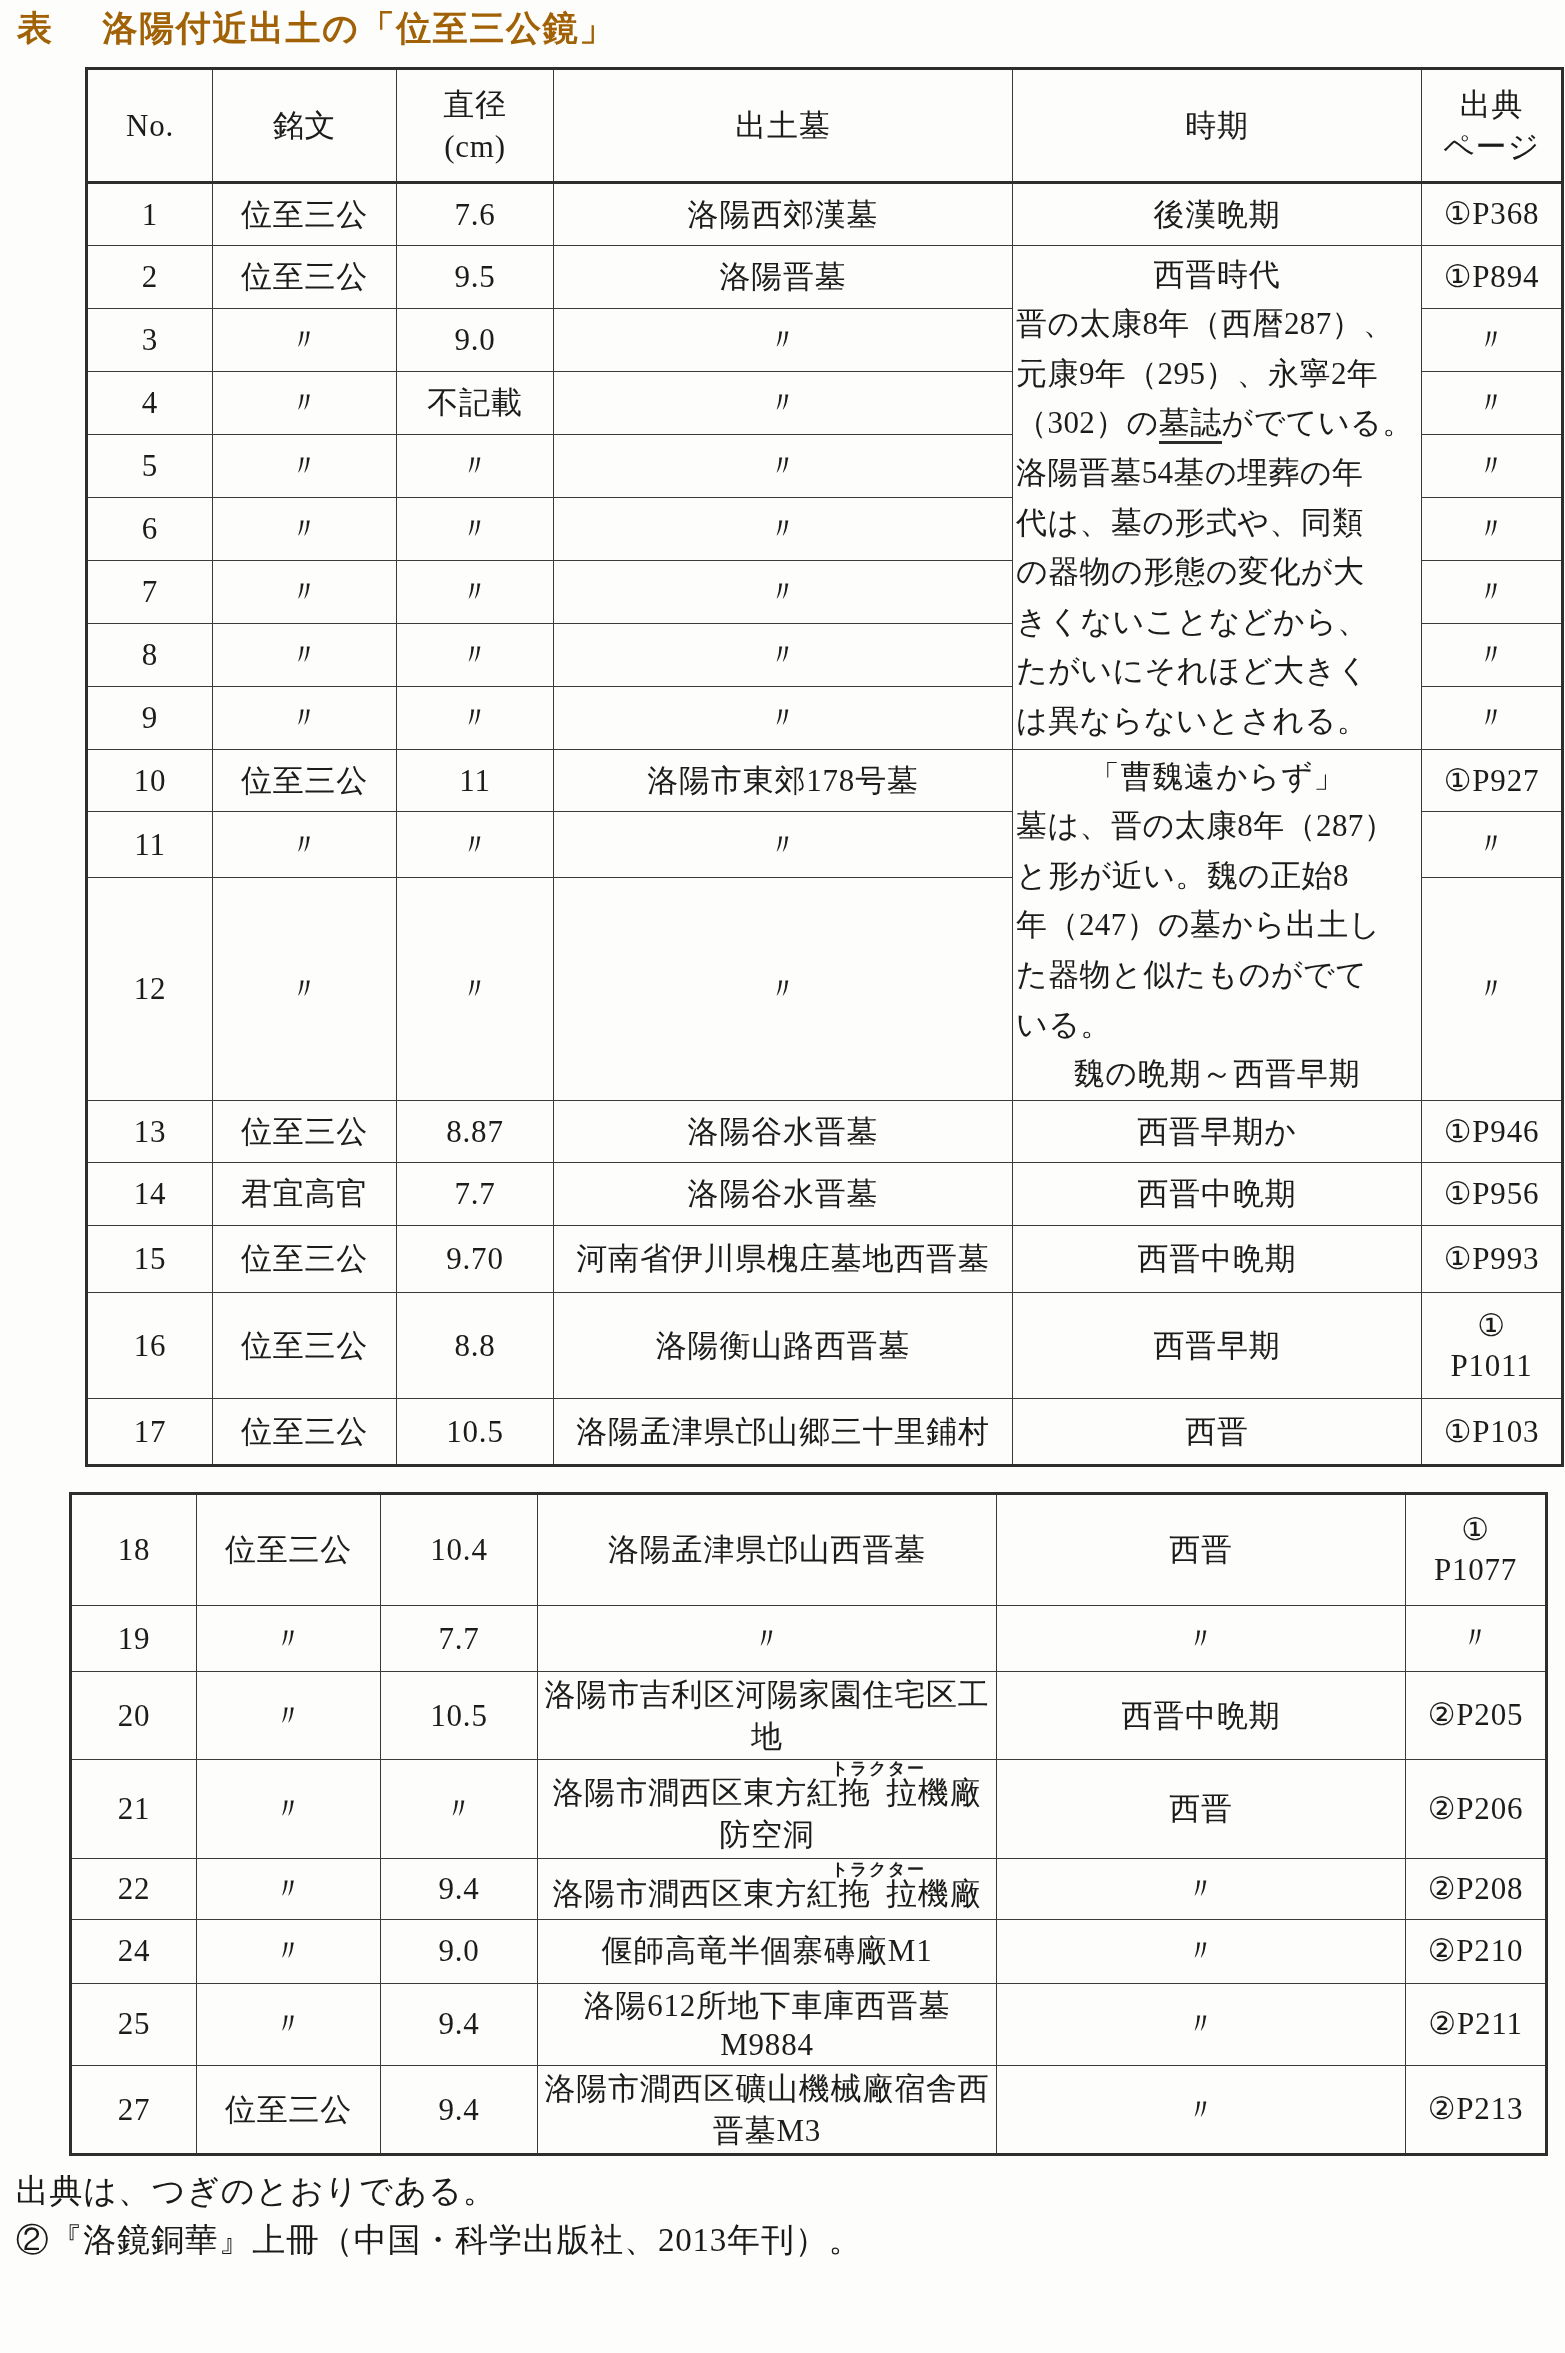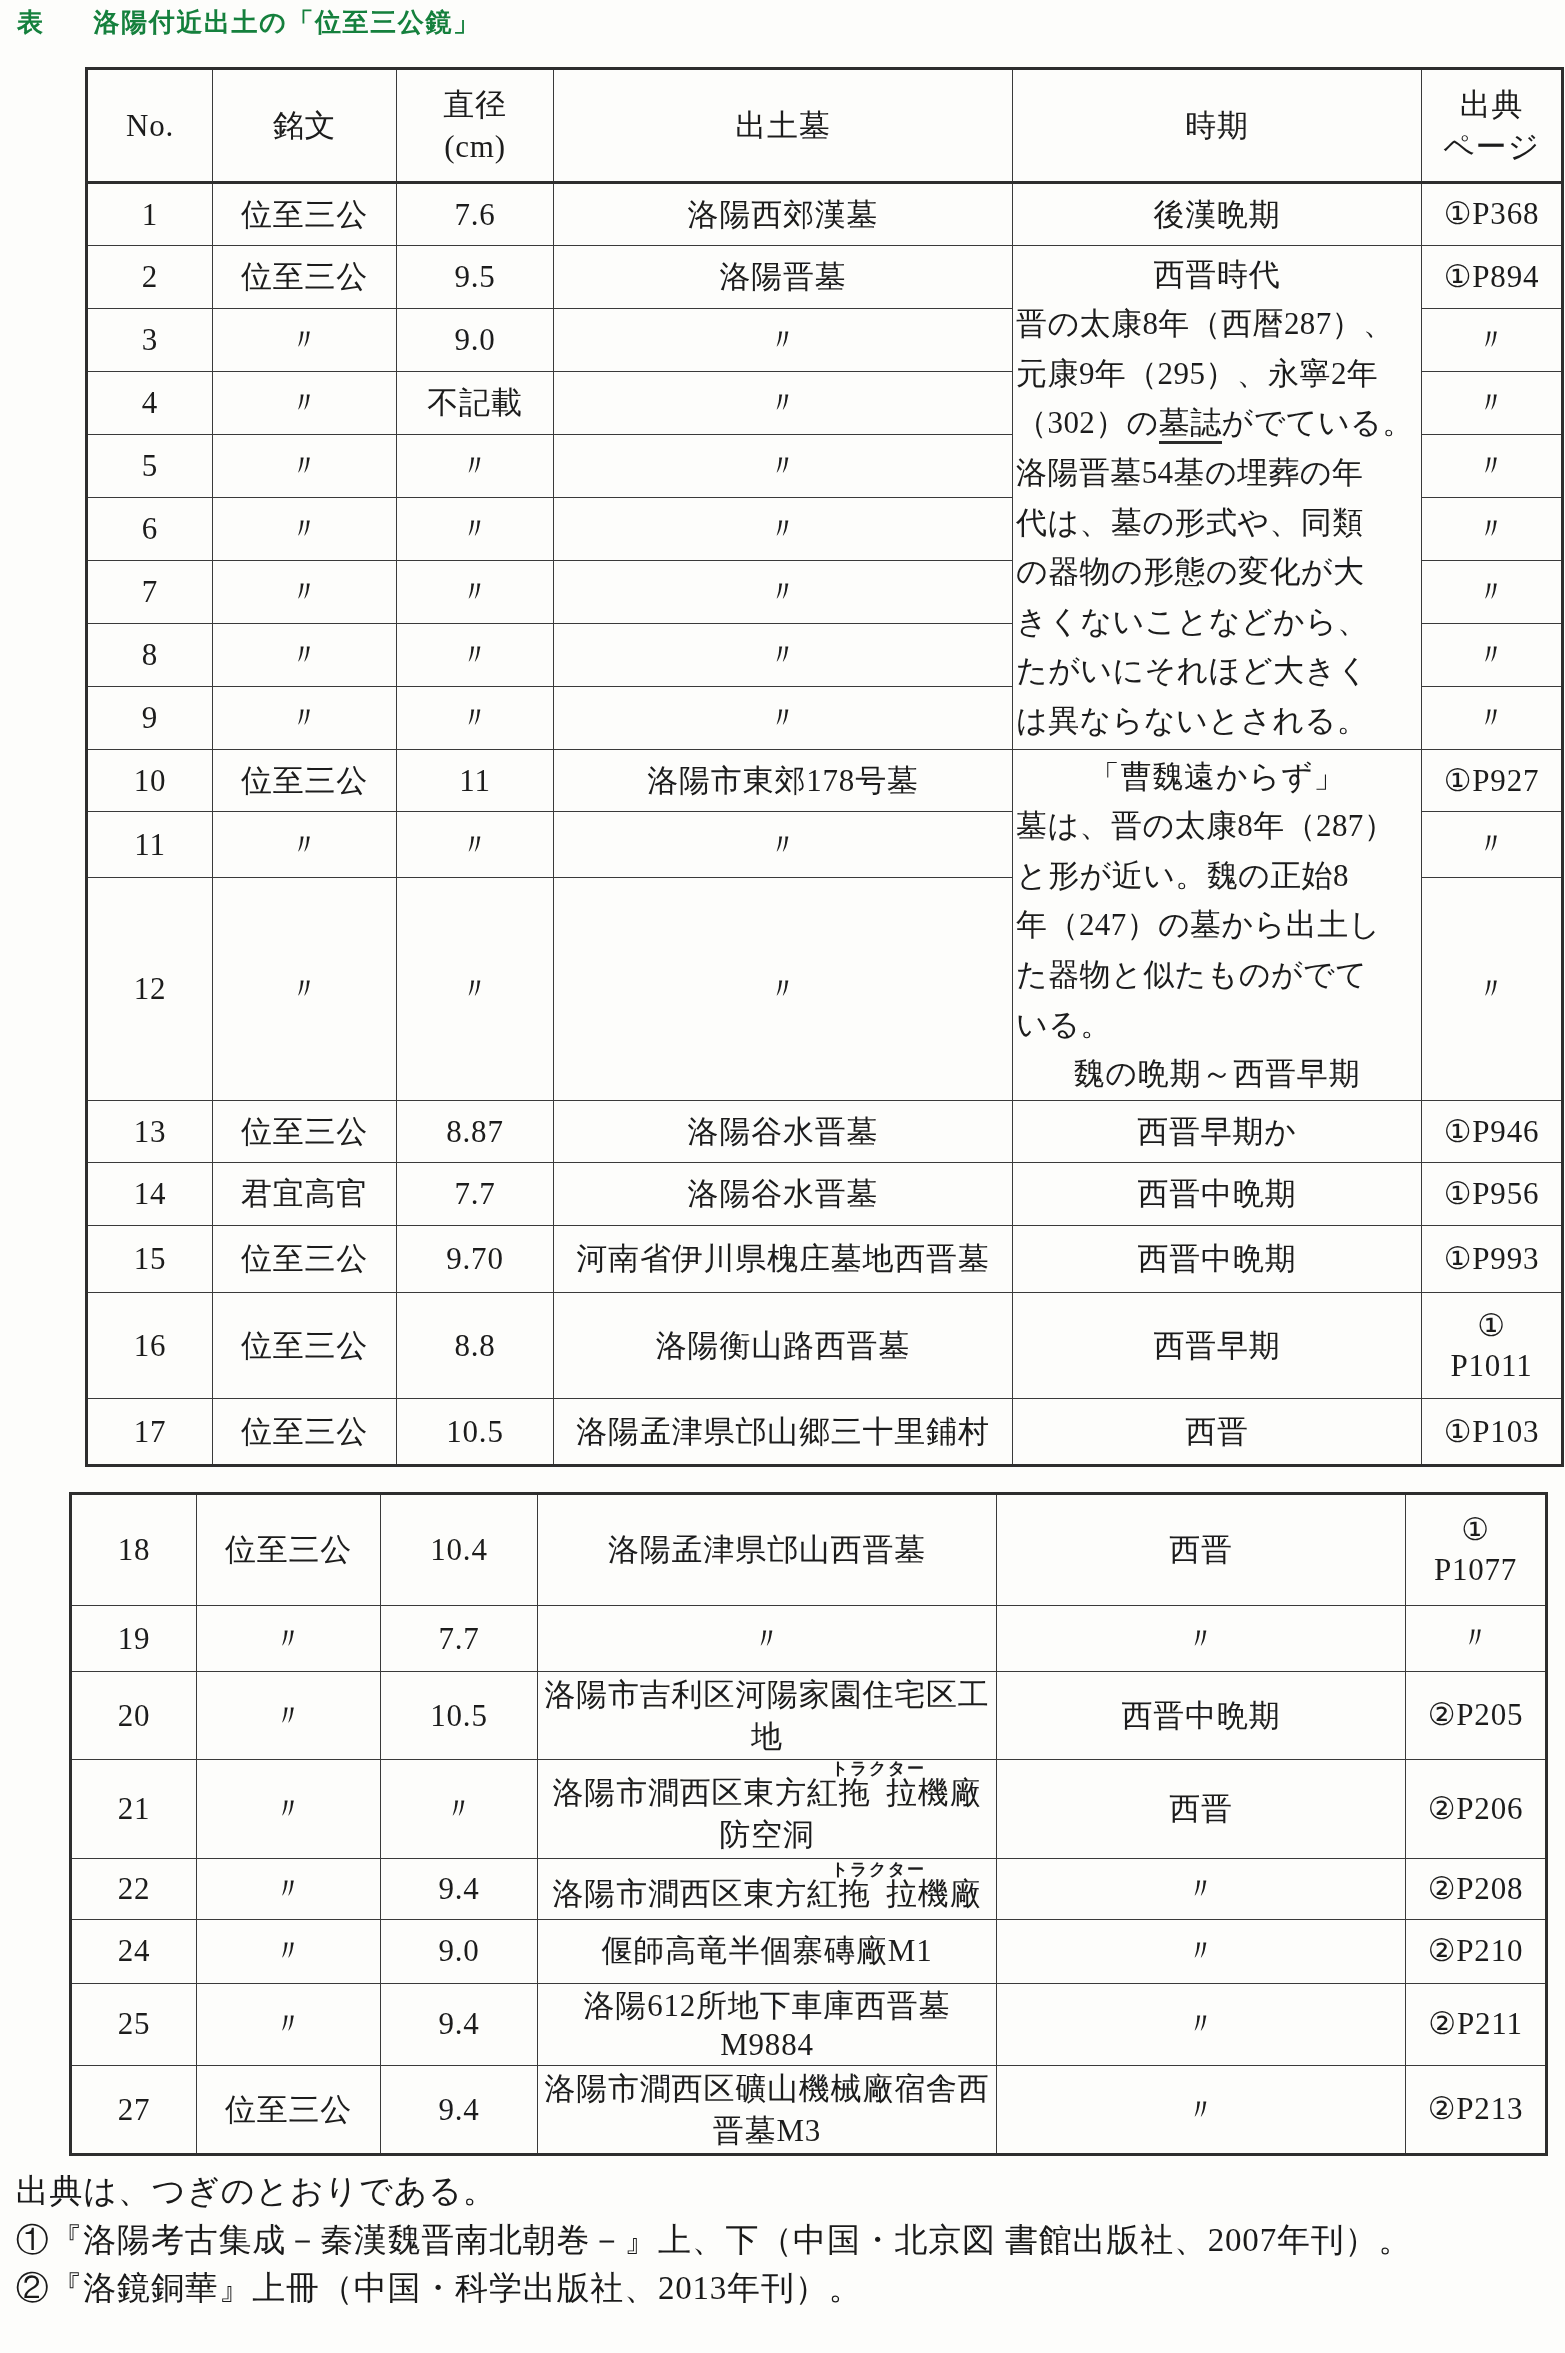--- a/index.html
+++ b/index.html
@@ -5,21 +5,21 @@
   html,body{margin:0;padding:0;}
   body{
     width:1566px;height:2354px;position:relative;
     background:#fdfdfb;color:#1c1c1c;
     font-family:"Liberation Serif","DejaVu Serif",serif;
     -webkit-font-smoothing:antialiased;
   }
   .page-title{
     position:absolute;left:17px;top:4.7px;
     font-family:"Liberation Sans","DejaVu Sans",sans-serif;
-    font-weight:bold;font-size:26px;letter-spacing:1.6px;color:#15803d;
+    font-weight:bold;font-size:35px;letter-spacing:1.6px;color:#a16207;
     white-space:nowrap;
   }
   .page-title .t-prefix{margin-right:49px;}
   .tbl-wrap{position:absolute;left:45px;}
   .tbl-wrap.upper{top:67px;margin-left:40px;}
   .tbl-wrap.lower{top:1492px;padding-left:24px;}
   table.tbl{
     border-collapse:collapse;table-layout:fixed;width:1476px;
     border:3.1px solid #2e2e2e;
   }
@@ -307,16 +307,15 @@
     <td>洛陽市澗西区礦山機械廠宿舎西晋墓M3</td>
     <td>〃</td>
     <td class="c-src">②P213</td>
   </tr>
 </tbody>
     </table>
 </div>
 
 <div class="footer">
   <div class="fline">出典は、つぎのとおりである。</div>
-  <div class="fline">①『洛陽考古集成－秦漢魏晋南北朝巻－』上、下（中国・北京図 書館出版社、2007年刊）。</div>
   <div class="fline">②『洛鏡銅華』上冊（中国・科学出版社、2013年刊）。</div>
 </div>
 
 
 </body></html>

